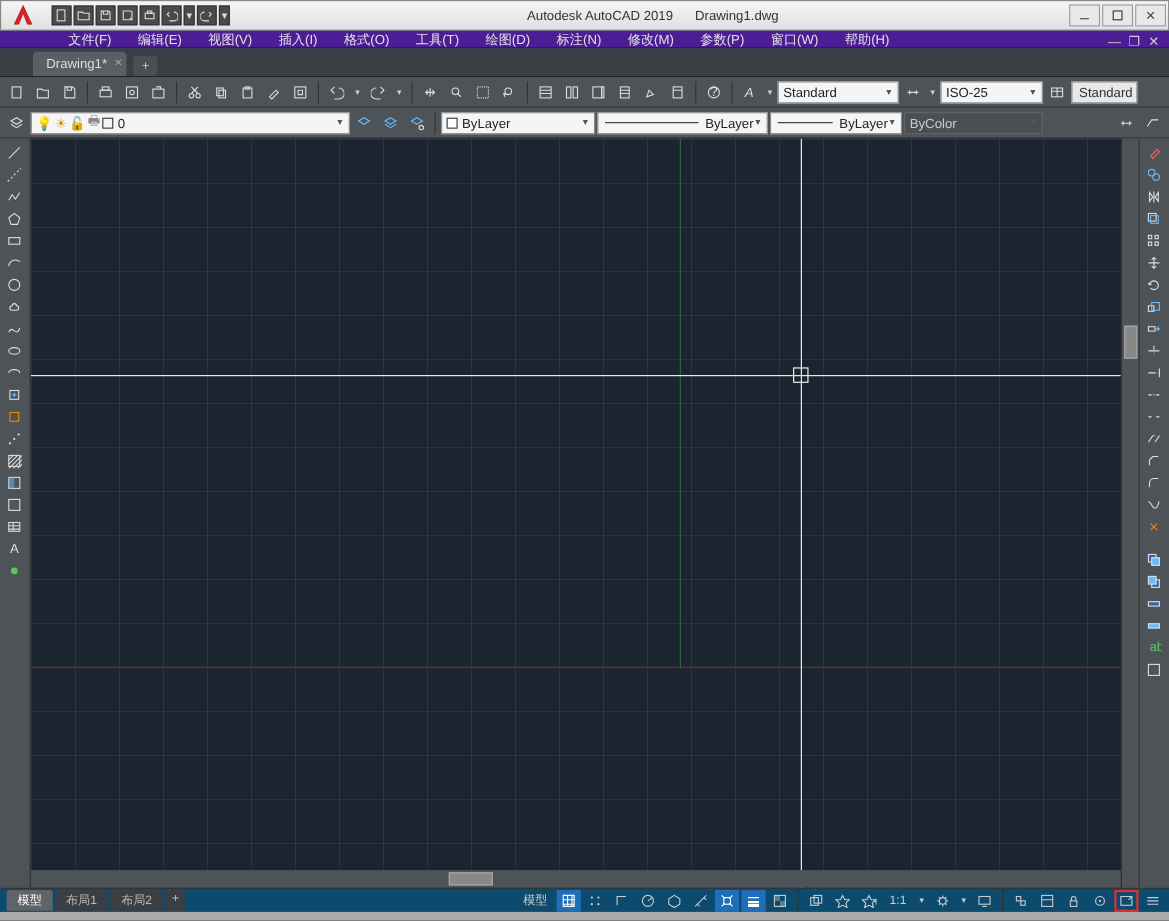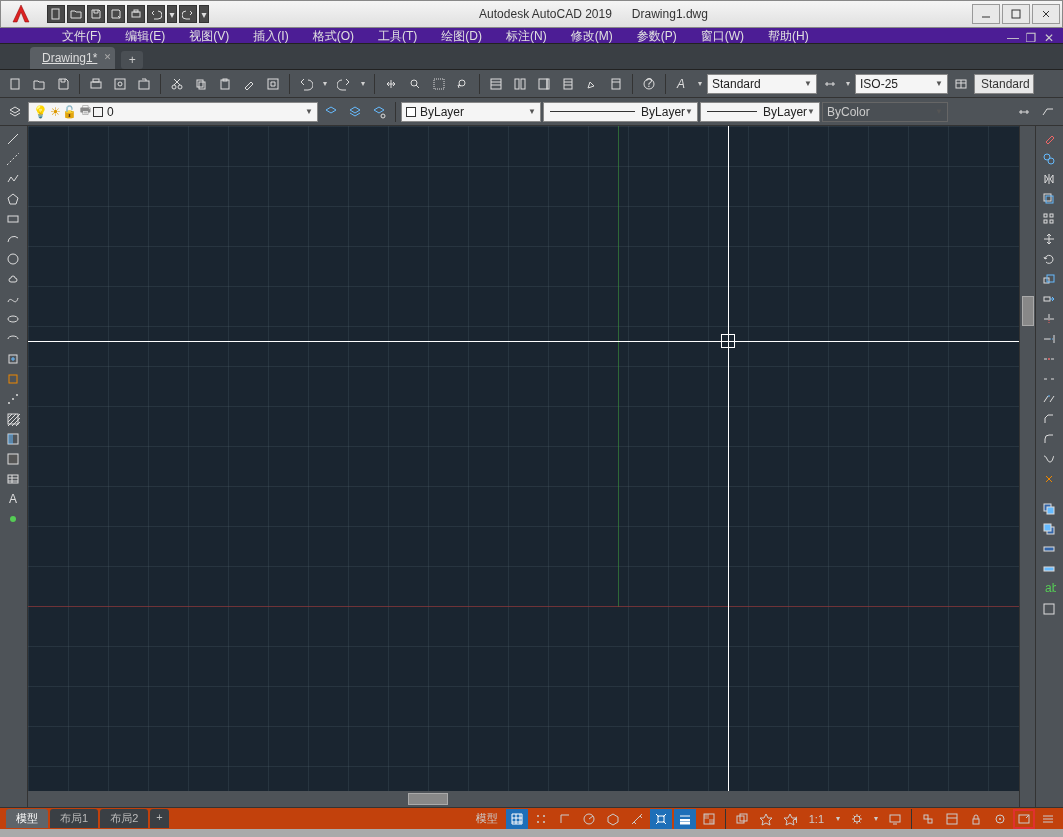--- a/index.html
+++ b/index.html
@@ -16,21 +16,21 @@
 .winbtns .wb { width:28px; height:20px; border:1px solid #999; background:#e8e8e8; display:flex; align-items:center; justify-content:center; cursor:pointer; margin-right:2px; }
 
 
 .menubar { height:16px; background:#4c1d95; display:flex; align-items:center; padding:0 50px 0 50px; border-bottom:1px solid #222; position:relative;}
 .menubar .mi { color:#e0e0e0; padding:0 12px; line-height:24px; cursor:pointer; font-size:12px; }
 .menubar .doc-ctrl { position:absolute; right:6px; top:2px; display:flex; gap:2px;}
 .menubar .doc-ctrl span { width:16px; height:16px; color:#ccc; cursor:pointer; display:flex; align-items:center; justify-content:center;}
 
 
 .filetabs { height:26px; background:#3a3f44; display:flex; align-items:flex-end; padding-left:30px; border-bottom:1px solid #222;}
-.filetab { background:#52575c; color:#ddd; padding:4px 18px 4px 12px; border-radius:4px 4px 0 0; margin-right:6px; position:relative; cursor:pointer; font-size:11px;text-decoration:underline;}
+.filetab { background:#52575c; color:#ddd; padding:4px 18px 4px 12px; border-radius:4px 4px 0 0; margin-right:6px; position:relative; cursor:pointer; font-size:11px;}
 .filetab.active { background:#5a5f64; }
 .filetab .close { position:absolute; right:4px; top:5px; font-size:9px; color:#aaa; }
 .newtab { width:22px; height:18px; background:#4a4f54; color:#ccc; display:flex; align-items:center; justify-content:center; border-radius:3px; cursor:pointer;}
 
 
 .toolbar { height:28px; background:#4e5358; display:flex; align-items:center; padding:0 4px; border-bottom:1px solid #333; gap:2px;}
 .tbtn { width:22px; height:22px; display:flex; align-items:center; justify-content:center; cursor:pointer; color:#d0d0d0; border:1px solid transparent; }
 .tsep { width:1px; height:20px; background:#333; margin:0 3px;}
 .tdrop { height:20px; background:#f5f5f5; border:1px solid #888; display:flex; align-items:center; padding:0 4px; cursor:pointer; color:#222; font-size:11px;}
 .tdrop .arr { margin-left:auto; font-size:8px; color:#555;}
@@ -51,21 +51,21 @@
 .axis-x { position:absolute; left:0; right:0; top:480px; height:1px; background:rgba(160,50,50,.6);}
 .crosshair-h { position:absolute; left:0; right:0; top:215px; height:1px; background:#fff;}
 .crosshair-v { position:absolute; top:0; bottom:0; left:700px; width:1px; background:#fff;}
 .cursor-box { position:absolute; top:208px; left:693px; width:14px; height:14px; border:1px solid #fff; background:transparent;}
 .vscroll { width:16px; background:#4e5358; border-left:1px solid #333; position:relative;}
 .vscroll .thumb { position:absolute; left:2px; width:12px; height:30px; top:170px; background:#888; border:1px solid #aaa;}
 .hscroll { height:16px; background:#4e5358; position:relative;}
 .hscroll .thumb { position:absolute; top:2px; height:12px; width:40px; left:380px; background:#888; border:1px solid #aaa;}
 
 
-.bottomtabs { height:22px; background:#c2410c; display:flex; align-items:center; border-top:1px solid #333;}
+.bottomtabs { height:22px; background:#0c4a6e; display:flex; align-items:center; border-top:1px solid #333;}
 .bottomtabs .lt { display:flex; padding-left:6px; gap:2px;}
 .btab { background:#3a3f44; color:#bbb; padding:2px 10px; cursor:pointer; font-size:11px; border-radius:3px 3px 0 0;}
 .btab.active { background:#5f6469; color:#fff;}
 .btab.add { padding:2px 6px;}
 .status-right { margin-left:auto; display:flex; align-items:center; gap:2px; padding-right:4px;}
 .sbtn { width:22px; height:20px; display:flex; align-items:center; justify-content:center; color:#ccc; cursor:pointer; border:1px solid transparent;}
 .sbtn.on { background:#1e6fb8; color:#fff;}
 .stxt { color:#ccc; padding:0 6px; cursor:pointer; font-size:11px;}
 .highlight-red { border:2px solid #e03030 !important; }
 

